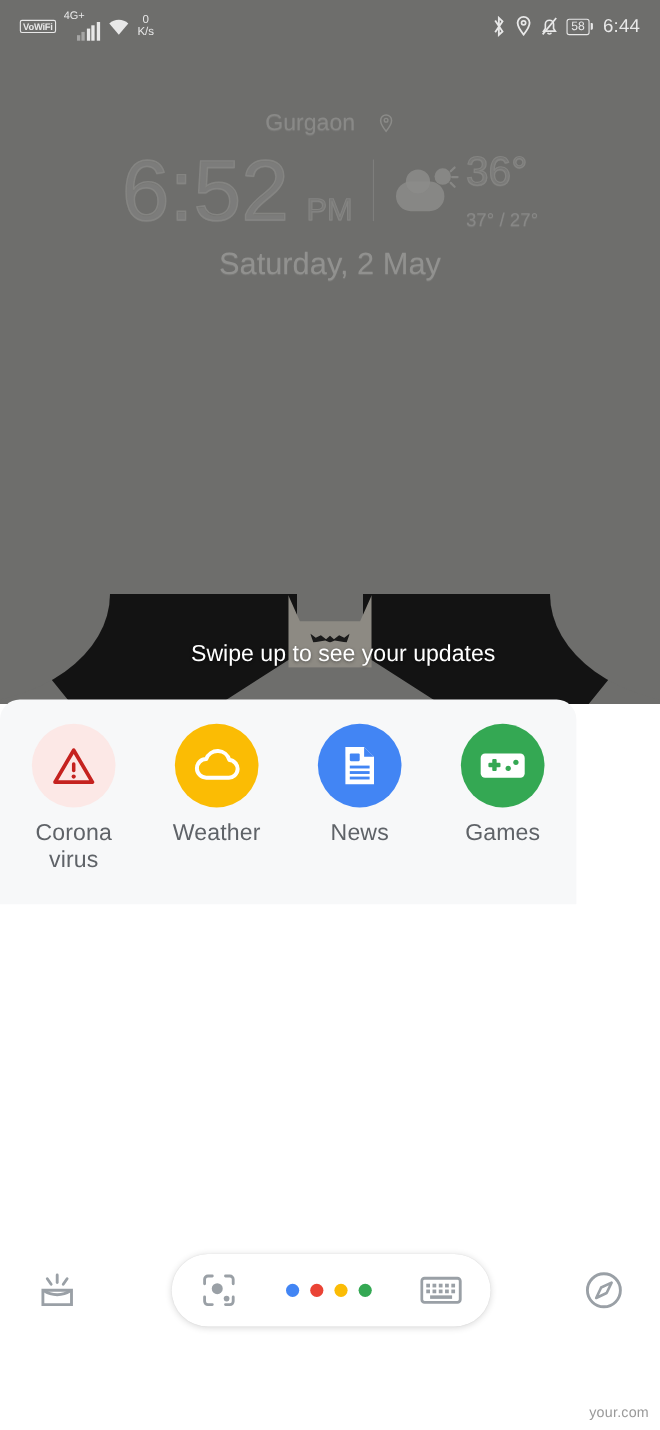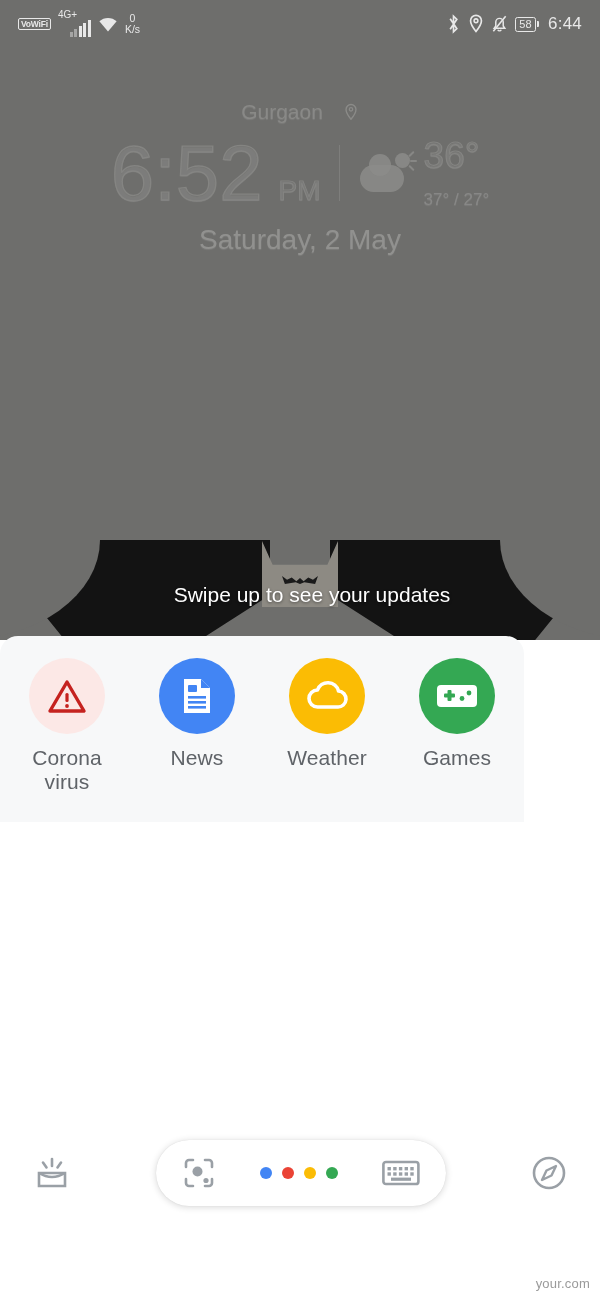--- a/index.html
+++ b/index.html
@@ -328,44 +328,44 @@
             <rect x="18.4" y="15" width="3.2" height="9" rx="1.5" fill="#c5221f"></rect>
             <circle cx="20" cy="28" r="1.9" fill="#c5221f"></circle>
           </svg>
         </span>
       </div>
       <div class="sc-label"><span style="white-space:pre-line;">Corona
 virus</span></div>
     </div>
 
     <div class="sc">
+      <div class="sc-circle" style="background:#fbbc04;">
+        <span>
+          <svg width="44" height="32" viewBox="0 0 44 32">
+            <path d="M12.5 27 a8.5 8.5 0 0 1 0-17 a11 11 0 0 1 21 1 a7.5 7.5 0 0 1-1 16 Z" fill="none" stroke="#fff" stroke-width="3.6" stroke-linejoin="round" stroke-linecap="round"></path>
+          </svg>
+        </span>
+      </div>
+      <div class="sc-label">Weather</div>
+    </div>
+
+    <div class="sc">
       <div class="sc-circle" style="background:#4285f4;">
         <span>
           <svg width="36" height="40" viewBox="0 0 36 40">
             <path d="M5 3 h17 l9 9 v25 H5 Z" fill="#fff"></path>
             <path d="M22 3 v9 h9" fill="#4285f4"></path>
             <rect x="9" y="9" width="9" height="7" rx="1" fill="#4285f4"></rect>
             <rect x="9" y="20" width="18" height="2.6" fill="#4285f4"></rect>
             <rect x="9" y="25" width="18" height="2.6" fill="#4285f4"></rect>
             <rect x="9" y="30" width="18" height="2.6" fill="#4285f4"></rect>
           </svg>
         </span>
       </div>
       <div class="sc-label">News</div>
-    </div>
-
-    <div class="sc">
-      <div class="sc-circle" style="background:#fbbc04;">
-        <span>
-          <svg width="44" height="32" viewBox="0 0 44 32">
-            <path d="M12.5 27 a8.5 8.5 0 0 1 0-17 a11 11 0 0 1 21 1 a7.5 7.5 0 0 1-1 16 Z" fill="none" stroke="#fff" stroke-width="3.6" stroke-linejoin="round" stroke-linecap="round"></path>
-          </svg>
-        </span>
-      </div>
-      <div class="sc-label">Weather</div>
     </div>
 
     <div class="sc">
       <div class="sc-circle" style="background:#34a853;">
         <span>
           <svg width="44" height="30" viewBox="0 0 44 30">
             <rect x="2" y="4" width="40" height="22" rx="4" fill="#fff"></rect>
             <rect x="9" y="12.5" width="11" height="4" rx="1" fill="#34a853"></rect>
             <rect x="12.5" y="9" width="4" height="11" rx="1" fill="#34a853"></rect>
             <circle cx="27" cy="17.5" r="2.4" fill="#34a853"></circle>

